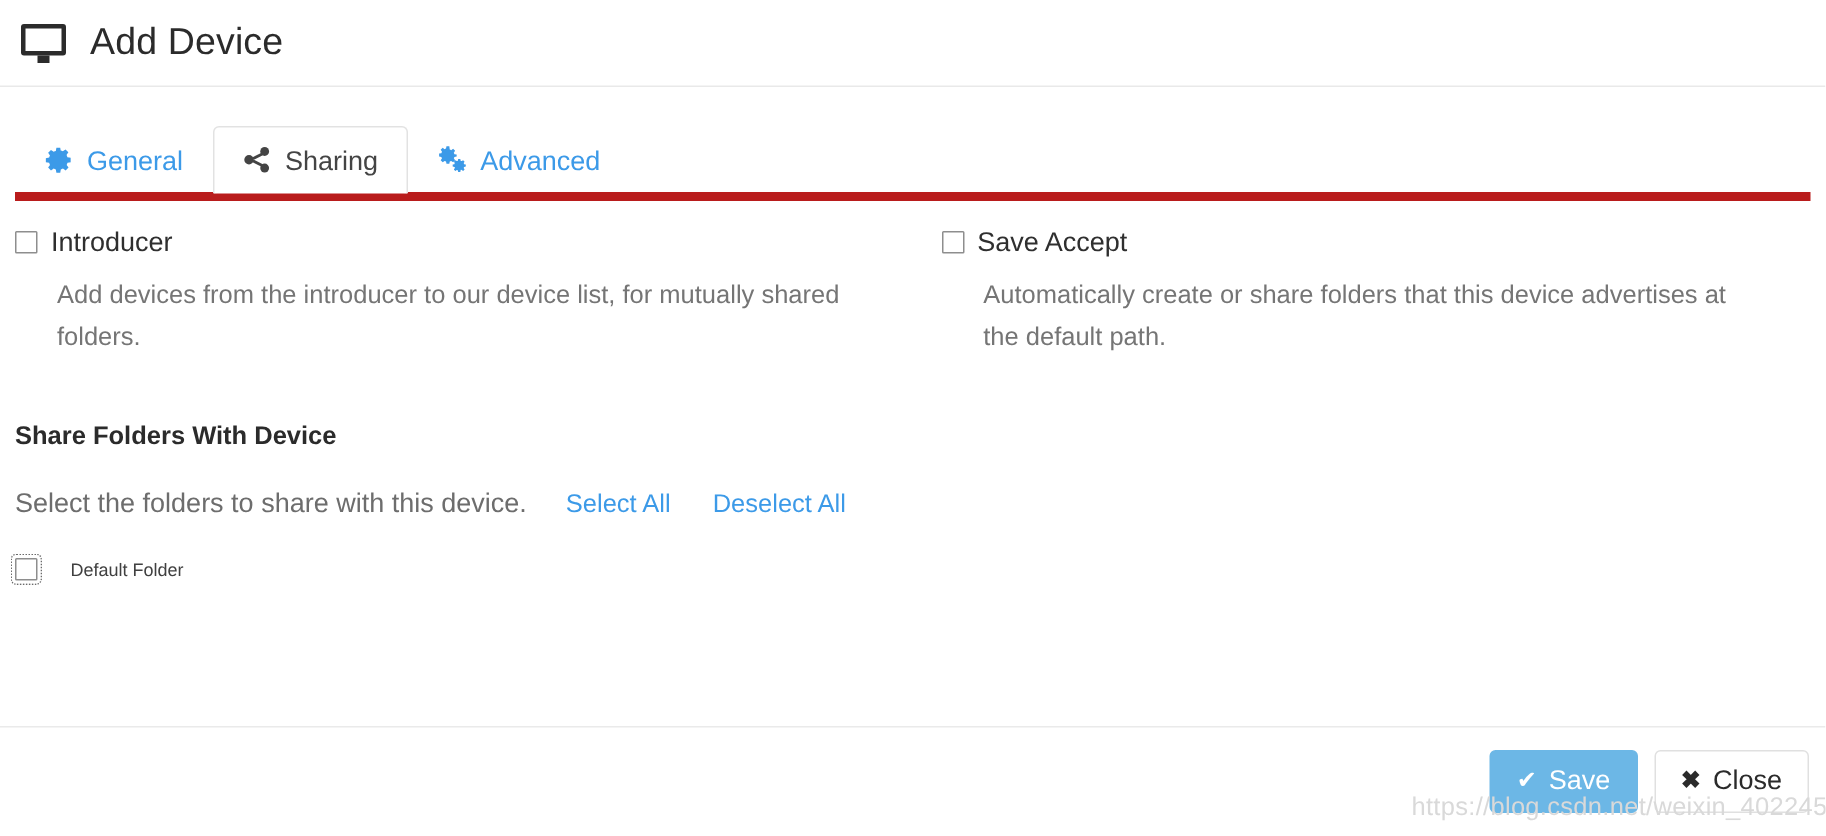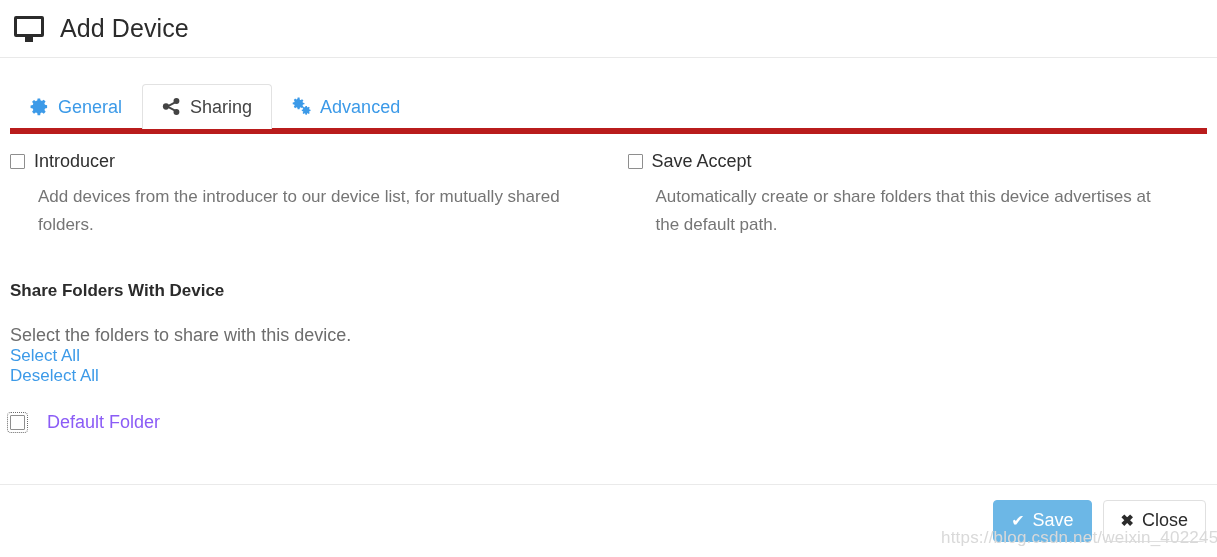--- a/index.html
+++ b/index.html
@@ -158,41 +158,40 @@
     font-size: 17px;
     font-weight: bold;
     color: #2b2b2b;
   }
   .select-row {
     margin-top: 24px;
     display: flex;
     align-items: baseline;
     font-size: 18px;
     color: #5a5a5a;
-    flex-direction: column;
   }
   .select-row .hint { color: #6d6d6d; }
   .link {
     color: #3c9ae8;
     cursor: pointer;
     text-decoration: none;
     font-size: 17px;
   }
   .gap-a { width: 26px; }
   .gap-b { width: 28px; }
 
   .folder-row {
     margin-top: 26px;
     display: flex;
     align-items: center;
     gap: 22px;
   }
   .folder-label {
-    font-size: 18px;
-    color: #8b5cf6;
+    font-size: 12px;
+    color: #404040;
     cursor: pointer;
   }
 
   
   .modal-footer {
     position: absolute;
     left: 0;
     right: 0;
     top: 484px;
     height: 73px;

